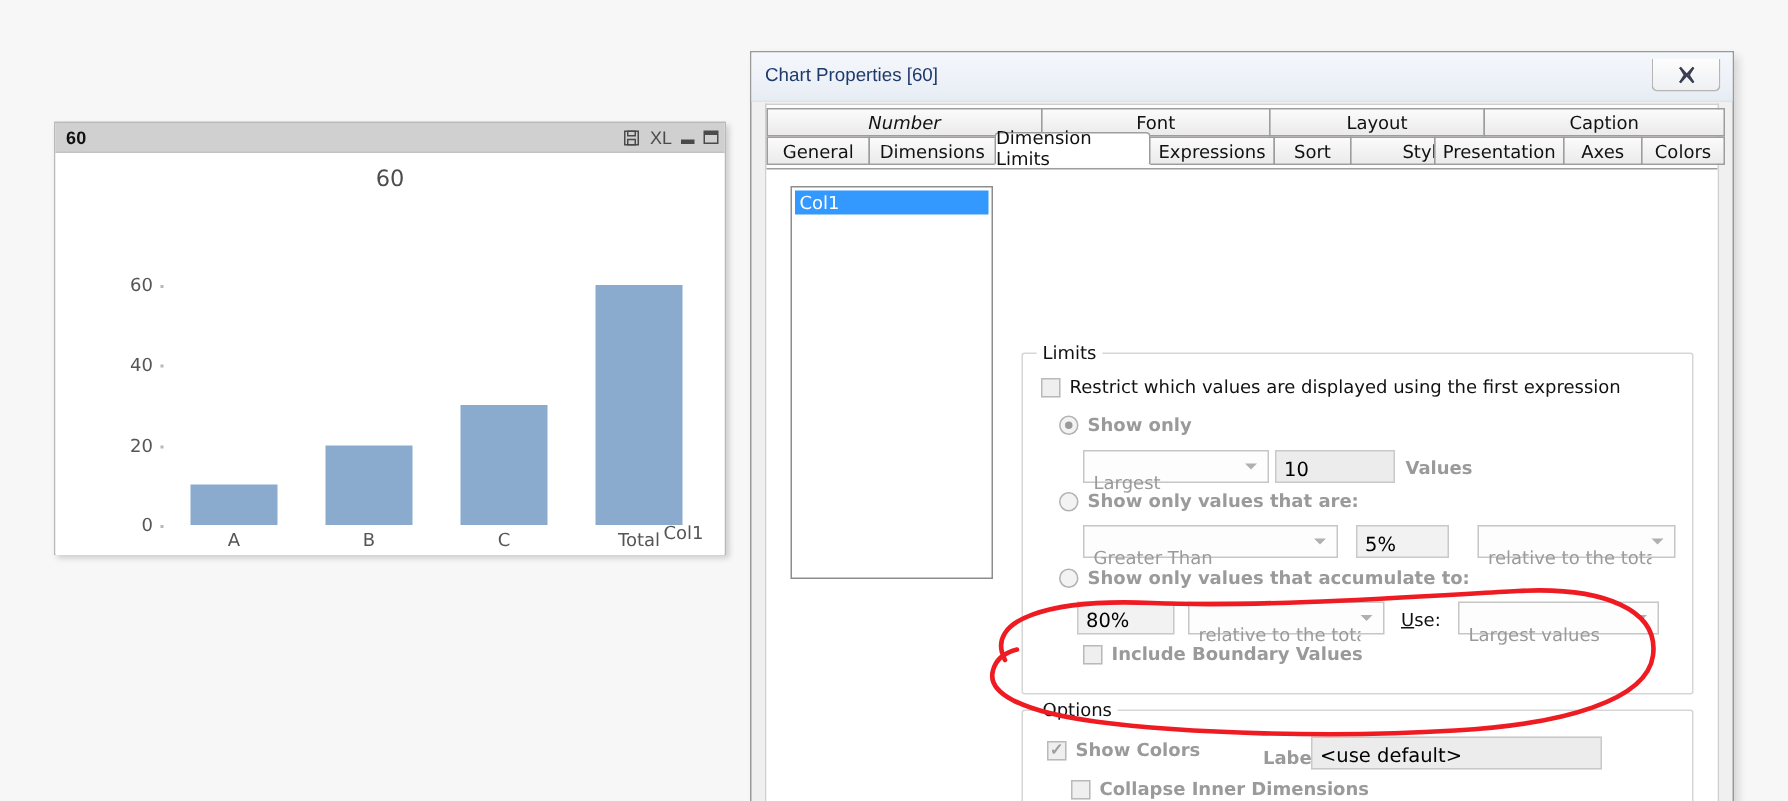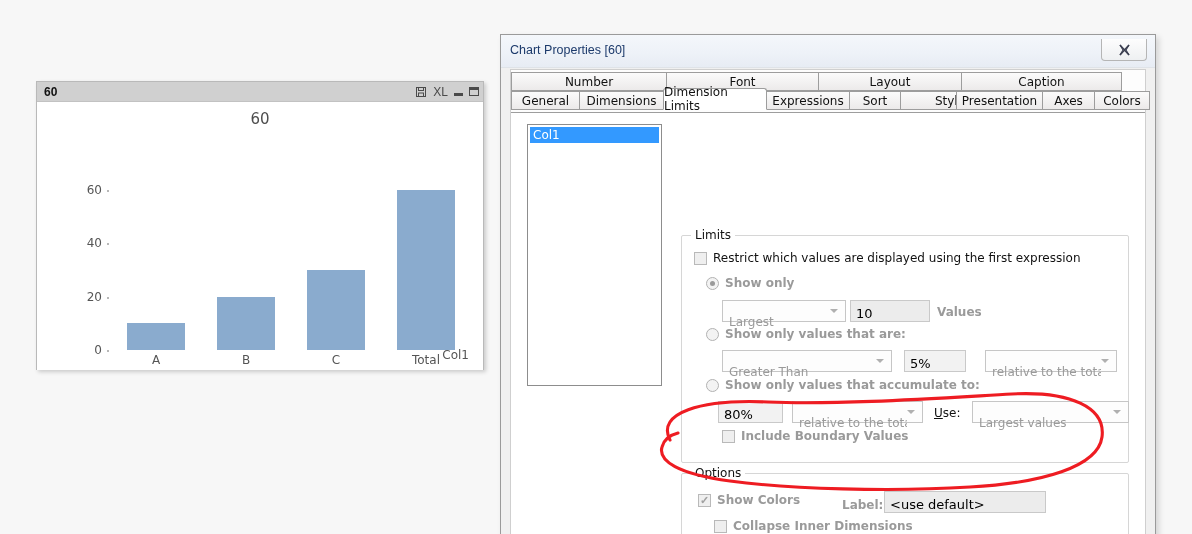--- a/index.html
+++ b/index.html
@@ -246,21 +246,21 @@
       <svg width="13" height="12" viewBox="0 0 13 12">
         <path d="M2 1 L11 11 M11 1 L2 11" stroke="#3b3f51" stroke-width="1.6" fill="none"></path>
         <path d="M2 1 L5 6 L2 11 M11 1 L8 6 L11 11" stroke="#3b3f51" stroke-width="1.1" fill="none"></path>
       </svg>
     </div>
   </div>
 
   <div id="dlg-inner">
 
     <div id="tabs-top">
-        <div class="tab" style="width: 156px;">Number</div>
+        <div class="tab" style="width: 184px; font-style: italic;">Number</div>
         <div class="tab" style="width: 153px;">Font</div>
         <div class="tab" style="width: 144px;">Layout</div>
         <div class="tab" style="width: 161px;">Caption</div>
       </div>
     <div id="tabs-bottom">
         <div class="tab" style="width: 69px;">General</div>
         <div class="tab" style="width: 85px;">Dimensions</div>
         <div class="tab sel" style="width: 104px;">Dimension Limits</div>
         <div class="tab" style="width: 84px;">Expressions</div>
         <div class="tab" style="width: 52px;">Sort</div>
@@ -323,42 +323,42 @@
         </div>
 
         <div class="txtbox light" style="position:absolute; left:36px; top:165px; width:65px;">
           <span>80%</span>
         </div>
         <div class="combo" style="position:absolute; left:110px; top:165px; width:131px;">
           <span class="txt">relative to the total</span>
           <span class="caret"></span>
         </div>
         <span class="lbl" style="position:absolute; left:252px; top:170px;"><span class="u-acc">U</span><span>se:</span></span>
-        <div class="combo" style="position:absolute; left:290px; top:165px; width:157px;">
+        <div class="combo" style="position:absolute; left:290px; top:165px; width:134px;">
           <span class="txt">Largest values</span>
           <span class="caret"></span>
         </div>
 
         <div class="row" style="left:40px; top:193px;">
           <span class="chk dis"></span>
           <span class="lbl dis">Include Boundary Values</span>
         </div>
       </div>
 
       <div class="group" id="grp-options">
         <span class="legend">Options</span>
 
         <div class="row" style="left:16px; top:19px;">
           <span class="chk dis">
             <span class="mark">✓</span>
           </span>
           <span class="lbl dis">Show Colors</span>
         </div>
         <span class="lbl dis" style="position:absolute; left:160px; top:24px;">Label:</span>
-        <div class="txtbox" style="position:absolute; left:202px; top:17px; width:162px;">
+        <div class="txtbox" style="position:absolute; left:192px; top:17px; width:194px;">
           <span>&lt;use default&gt;</span>
         </div>
 
         <div class="row" style="left:32px; top:45px;">
           <span class="chk dis"></span>
           <span class="lbl dis">Collapse Inner Dimensions</span>
         </div>
 
       </div>
 

